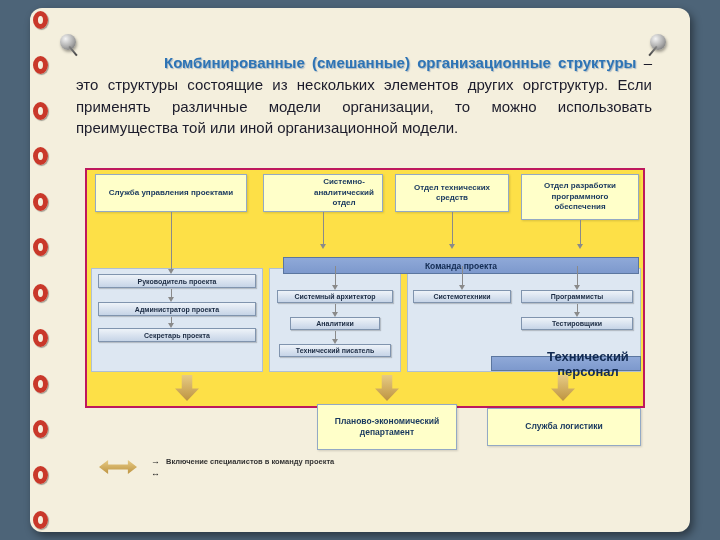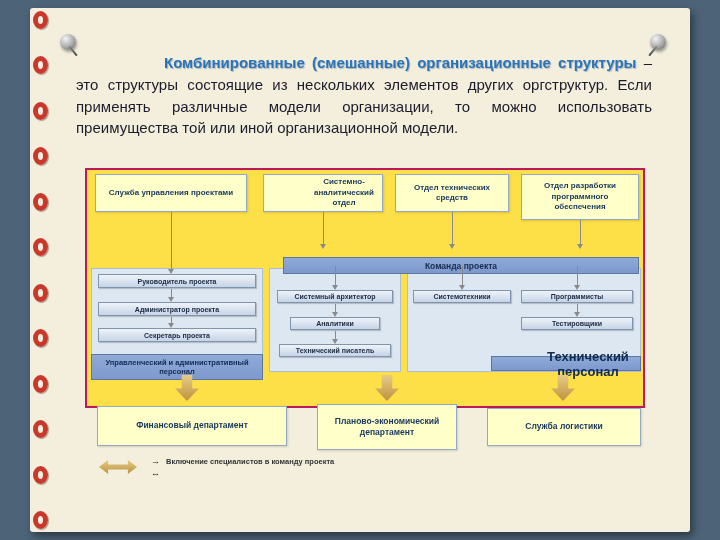--- a/index.html
+++ b/index.html
@@ -5,21 +5,21 @@
   * { margin:0; padding:0; box-sizing:border-box; }
   html,body { width:720px; height:540px; }
   body {
     background: var(--canvas-bg, #4d6478);
     font-family: "Liberation Sans", sans-serif;
     position:relative; overflow:hidden;
   }
   .slide {
     position:absolute; left:30px; top:8px; width:660px; height:524px;
     background: var(--slide-bg, #f4efdd);
-    border-radius:3px;
+    border-radius:12px;
     box-shadow: 3px 4px 9px rgba(0,0,0,0.45);
   }
   
   .rings { position:absolute; left:3px; top:3px; bottom:3px; width:20px;
     display:flex; flex-direction:column; justify-content:space-between; z-index:2; }
   .ring { width:15px; height:18px; border:5px solid var(--ring-red,#c9382a); border-radius:50%;
     box-shadow: 1px 1px 1px rgba(0,0,0,0.35), inset 1px 1px 1px rgba(255,255,255,0.4); }
   
   .pin { position:absolute; width:16px; height:16px; border-radius:50%; z-index:3;
     background: radial-gradient(circle at 35% 30%, #f4f4f4, #a8a8a8 55%, #5e5e5e);
@@ -149,39 +149,37 @@
 
     <div class="vline v5"></div>
     <div class="vline v6"></div>
     <div class="vline v7"></div>
 
     <div class="role r1">Руководитель проекта</div>
     <div class="vline a1"></div>
     <div class="role r2">Администратор проекта</div>
     <div class="vline a2"></div>
     <div class="role r3">Секретарь проекта</div>
-    <div class="bar lblm">Управленческий и административный персонал</div>
 
     <div class="role m1">Системный архитектор</div>
     <div class="vline a3"></div>
     <div class="role m2">Аналитики</div>
     <div class="vline a4"></div>
     <div class="role m3">Технический писатель</div>
 
     <div class="role t1">Системотехники</div>
     <div class="role t2">Программисты</div>
     <div class="vline a5"></div>
     <div class="role t3">Тестировщики</div>
     <div class="bar lblt">Технический персонал</div>
 
     <div class="gold-down g1"></div>
     <div class="gold-down g2"></div>
     <div class="gold-down g3"></div>
 
-    <div class="dept b1">Финансовый департамент</div>
     <div class="dept b2">Планово-экономический департамент</div>
     <div class="dept b3">Служба логистики</div>
 
     <div class="gold-lr"></div>
 
     <div class="legend">
       <div class="legend-row">
         <span class="legend-icon">→</span>
         <span class="legend-text">Включение специалистов в команду проекта</span>
       </div>

